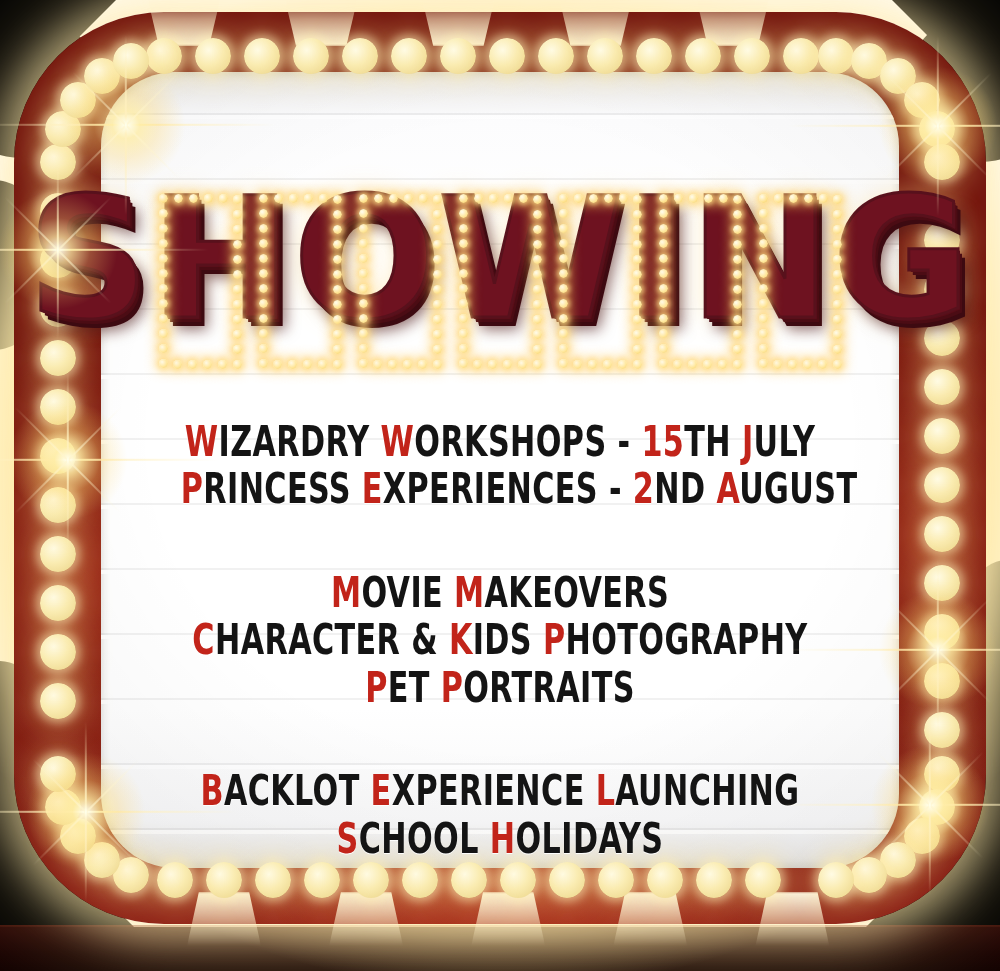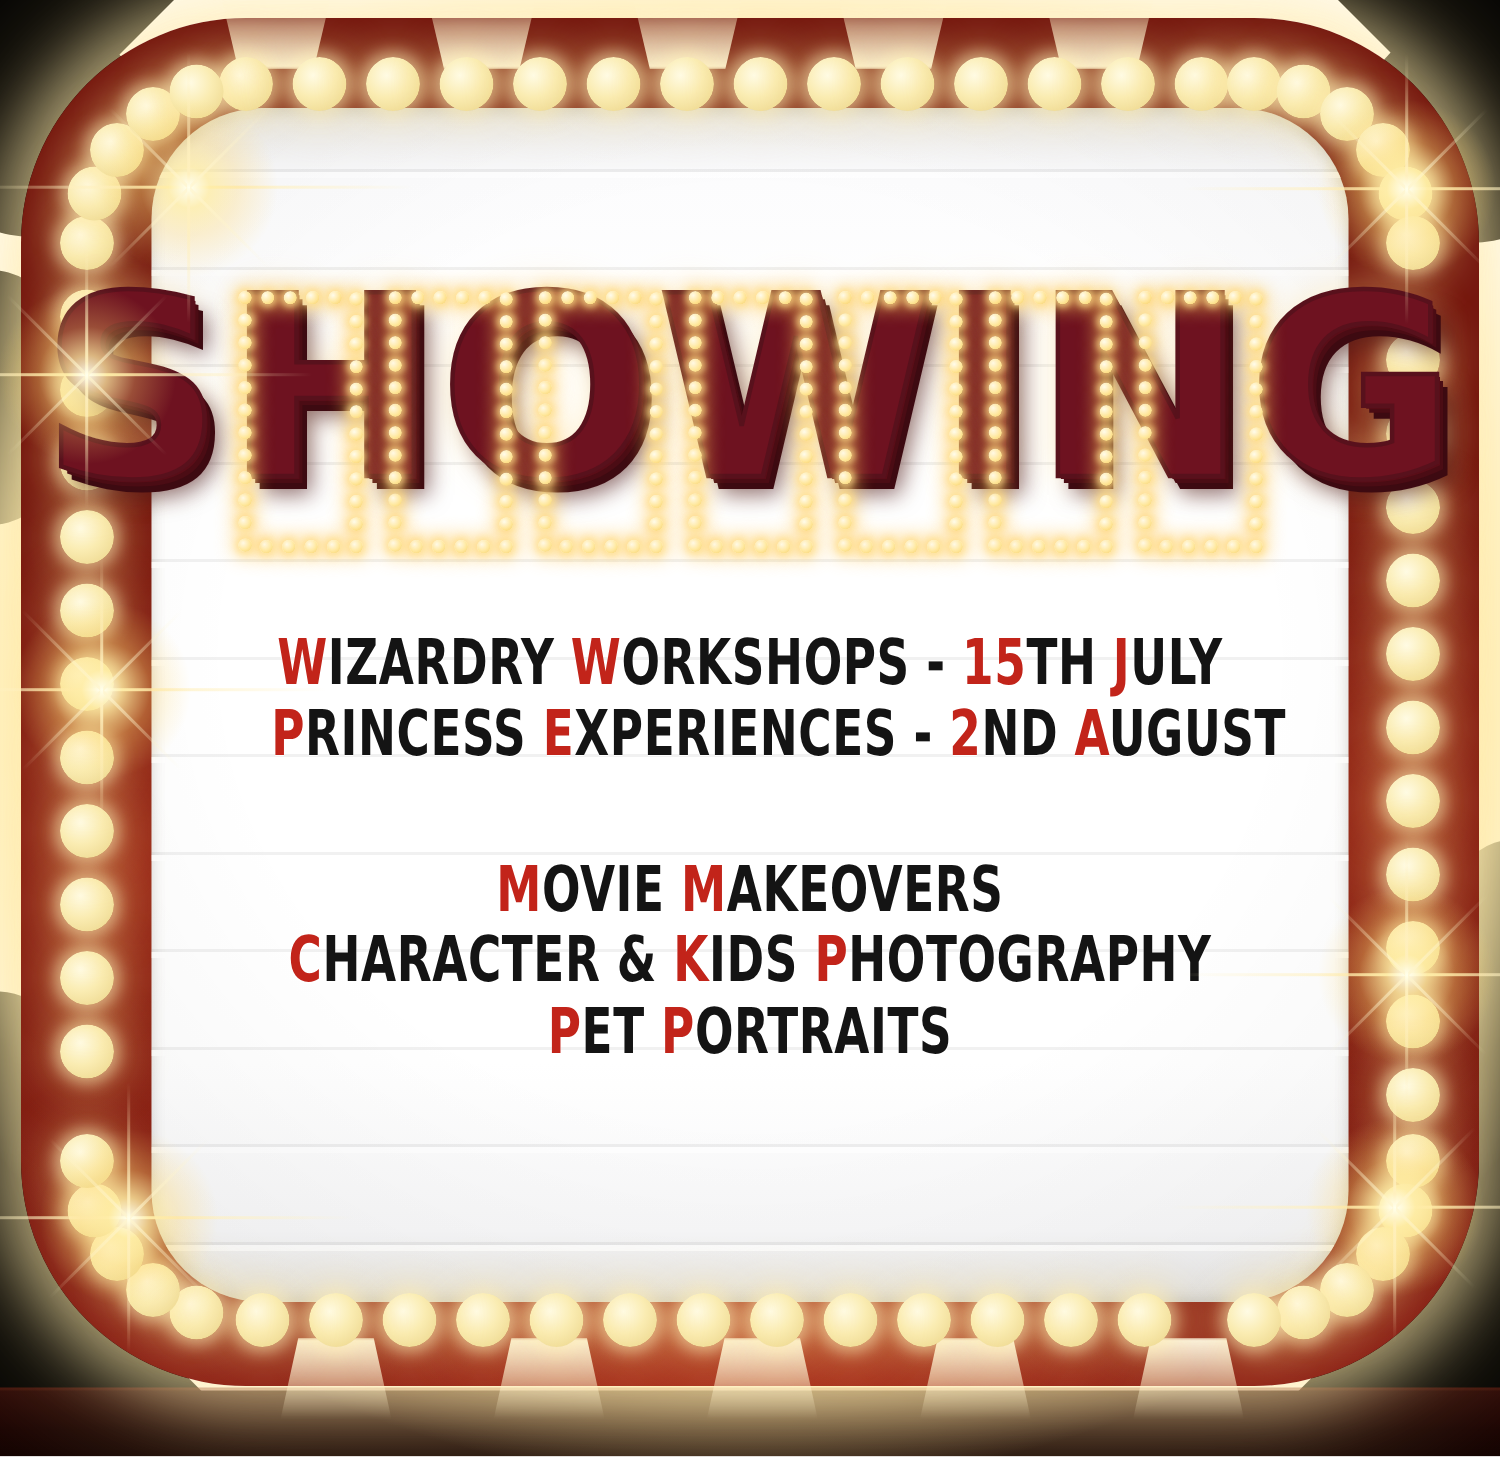--- a/index.html
+++ b/index.html
@@ -668,18 +668,22 @@
           <div class="tline"><span class="r">W</span><span>IZARDRY </span><span class="r">W</span><span>ORKSHOPS - </span><span class="r">15</span><span>TH </span><span class="r">J</span><span>ULY</span></div>
           <div class="tline"><span class="r">P</span><span>RINCESS </span><span class="r">E</span><span>XPERIENCES - </span><span class="r">2</span><span>ND </span><span class="r">A</span><span>UGUST</span></div>
         </div>
         <div class="gap"></div>
         <div class="blk">
           <div class="tline"><span class="r">M</span><span>OVIE </span><span class="r">M</span><span>AKEOVERS</span></div>
           <div class="tline"><span class="r">C</span><span>HARACTER &amp; </span><span class="r">K</span><span>IDS </span><span class="r">P</span><span>HOTOGRAPHY</span></div>
           <div class="tline"><span class="r">P</span><span>ET </span><span class="r">P</span><span>ORTRAITS</span></div>
         </div>
         <div class="gap"></div>
+        <div class="blk">
+          <div class="tline"><span class="r">B</span><span>ACKLOT </span><span class="r">E</span><span>XPERIENCE </span><span class="r">L</span><span>AUNCHING</span></div>
+          <div class="tline"><span class="r">S</span><span>CHOOL </span><span class="r">H</span><span>OLIDAYS</span></div>
+        </div>
       </div>
   </div>
 
   <div class="base-strip-sheen"></div>
   <div class="base-strip"></div>
 </div>
 
 </body></html>

